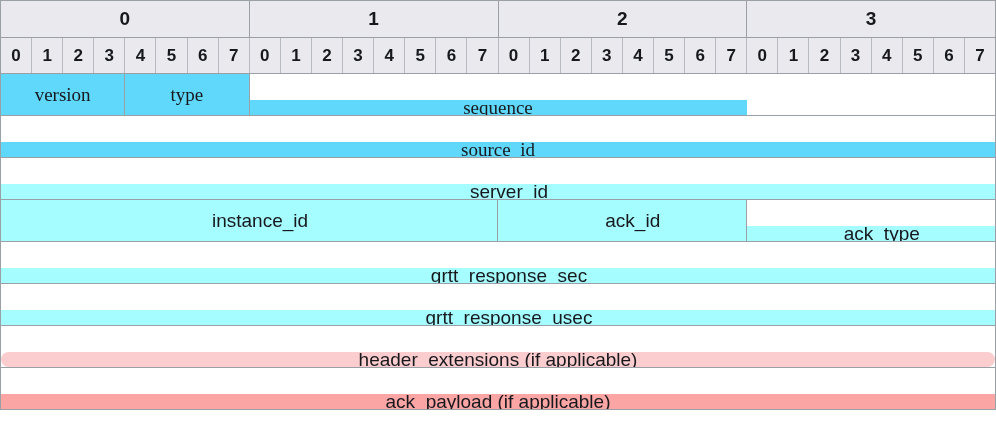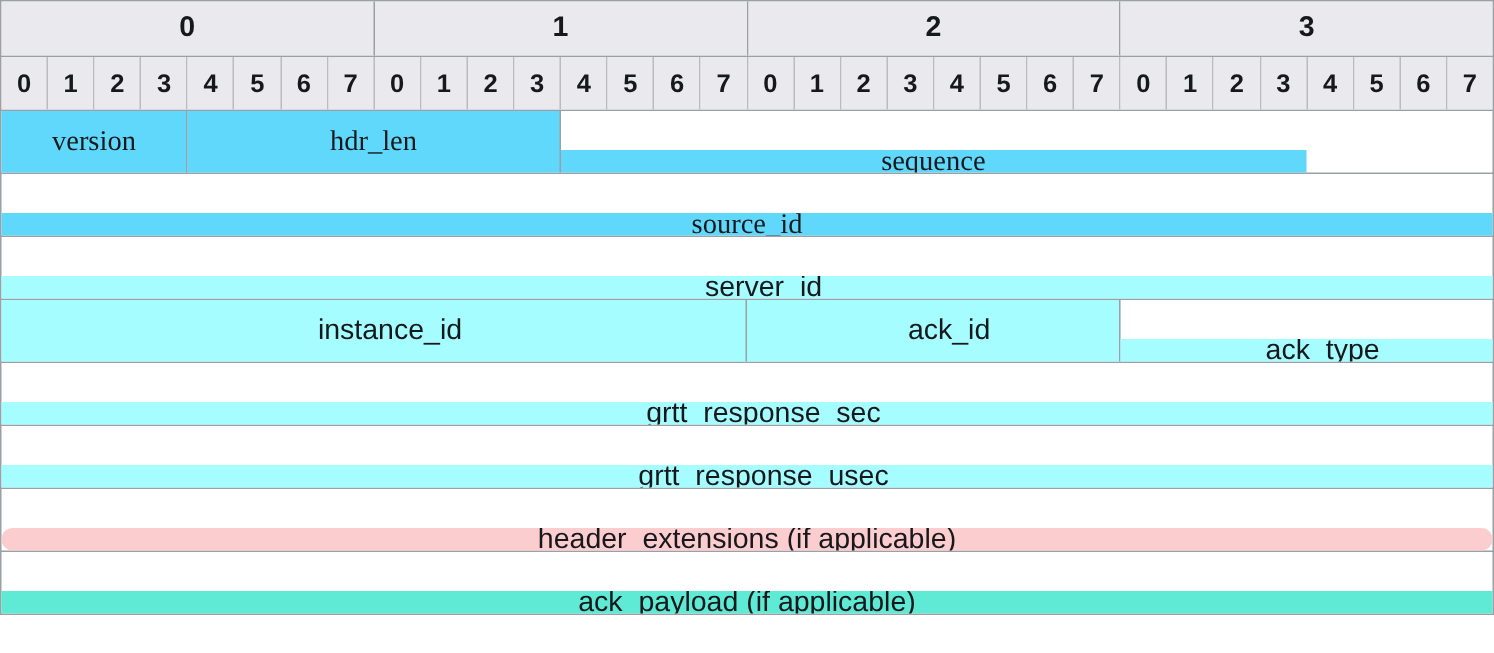--- a/index.html
+++ b/index.html
@@ -89,21 +89,21 @@
     box-sizing: border-box;
     overflow: hidden;
     white-space: nowrap;
   }
   .field:last-child { border-right: none; margin-top: 26px; }
 
   
   .c-cyan-dark { background: #60d8fb; font-family: Liberation Serif, serif; }
   .c-cyan-light { background: #a6fdff; padding-left: 22px; }
   .c-pink      { background: #fccdcf; }
-  .c-white     { background: #5eead4; text-align: center; }
+  .c-white     { background: #fca5a5; text-align: center; }
 </style>
 </head>
 <body>
 
 <div id="packet-diagram">
 
   <div class="row first byte-row" id="byte-row">
       <div class="byte-cell">0</div>
       <div class="byte-cell">1</div>
       <div class="byte-cell">2</div>
@@ -141,21 +141,21 @@
       <div class="bit-cell">3</div>
       <div class="bit-cell">4</div>
       <div class="bit-cell">5</div>
       <div class="bit-cell">6</div>
       <div class="bit-cell">7</div>
     </div>
 
   <div id="field-rows">
       <div class="row field-row">
         <div class="field c-cyan-dark" style="flex: 0 0 12.5%;">version</div>
-        <div class="field c-cyan-dark" style="flex: 0 0 25%;">hdr_len</div>
+        <div class="field c-cyan-dark" style="flex: 0 0 12.5%;">type</div>
         <div class="field c-cyan-dark" style="flex: 0 0 50%;">sequence</div>
       </div>
       <div class="row field-row">
         <div class="field c-cyan-dark" style="flex: 0 0 100%;">source_id</div>
       </div>
       <div class="row field-row">
         <div class="field c-cyan-light" style="flex: 0 0 100%;">server_id</div>
       </div>
       <div class="row field-row">
         <div class="field c-cyan-light" style="flex: 0 0 50%; text-align: right;">instance_id</div>

